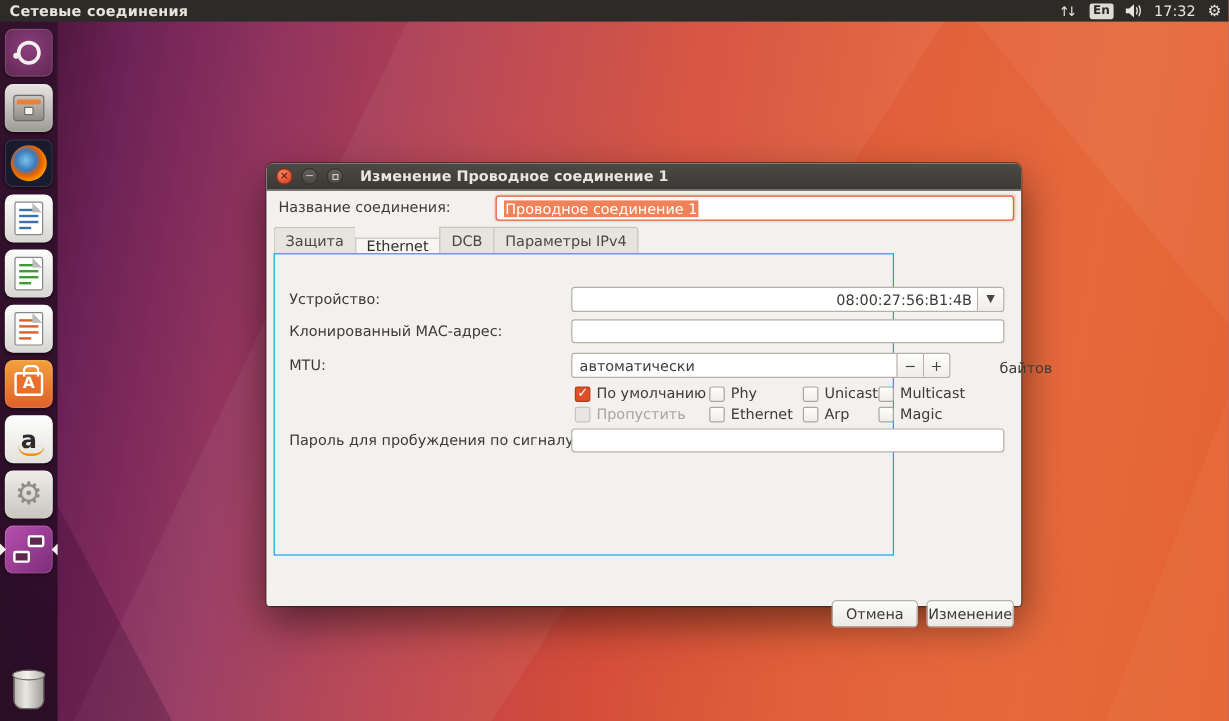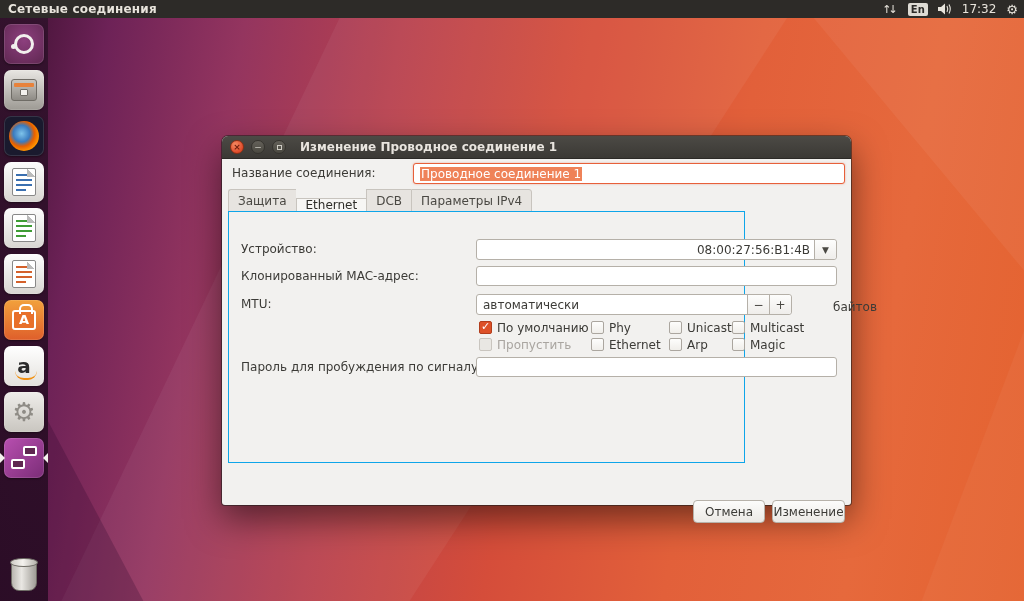--- a/index.html
+++ b/index.html
@@ -130,21 +130,21 @@
     color:#4a4843; font-size:9px; background:linear-gradient(180deg,#fdfdfc,#efedea); border-radius:0 3px 3px 0; }
   .spin { left:247px; width:316px; padding-right:0; }
   .spin .spin-val { flex:1; }
   .spinbtn { width:22px; align-self:stretch; border-left:1px solid #b5b0a8;
     display:flex; align-items:center; justify-content:center; font-size:12px; color:#4a4843;
     background:linear-gradient(180deg,#fdfdfc,#efedea); }
   .spinbtn.plus { border-radius:0 3px 3px 0; }
   .unit { position:absolute; left:569px; top:88px;margin-left:35px; }
 
   .wol-col { position:absolute; display:flex; flex-direction:column; gap:3px; }
-  .wol-item { display:flex; align-items:flex-start; gap:5px; white-space:nowrap; font-size:12px; color:#3c3b37; }
+  .wol-item { display:flex; align-items:center; gap:5px; white-space:nowrap; font-size:12px; color:#3c3b37; }
   .wol-item .cb { width:13px; height:13px; border:1px solid #aba69f; border-radius:2px;
     background:linear-gradient(180deg,#fdfdfc,#f0eeea); position:relative; flex:0 0 13px; }
   .wol-item[data-state="checked"] .cb { background:#dd5027; border-color:#b23d1c; }
   .wol-item[data-state="checked"] .cb::after { content:"✓"; position:absolute; left:1px; top:-2px;
     color:#fff; font-size:11px; font-weight:bold; }
   .wol-item[data-state="disabled"] { color:#a9a5a0; }
   .wol-item[data-state="disabled"] .cb { background:#e9e7e3; border-color:#c9c5bf; }
 
   
   .btn { position:absolute; height:23px; border:1px solid #b7b2aa; border-radius:4px;

